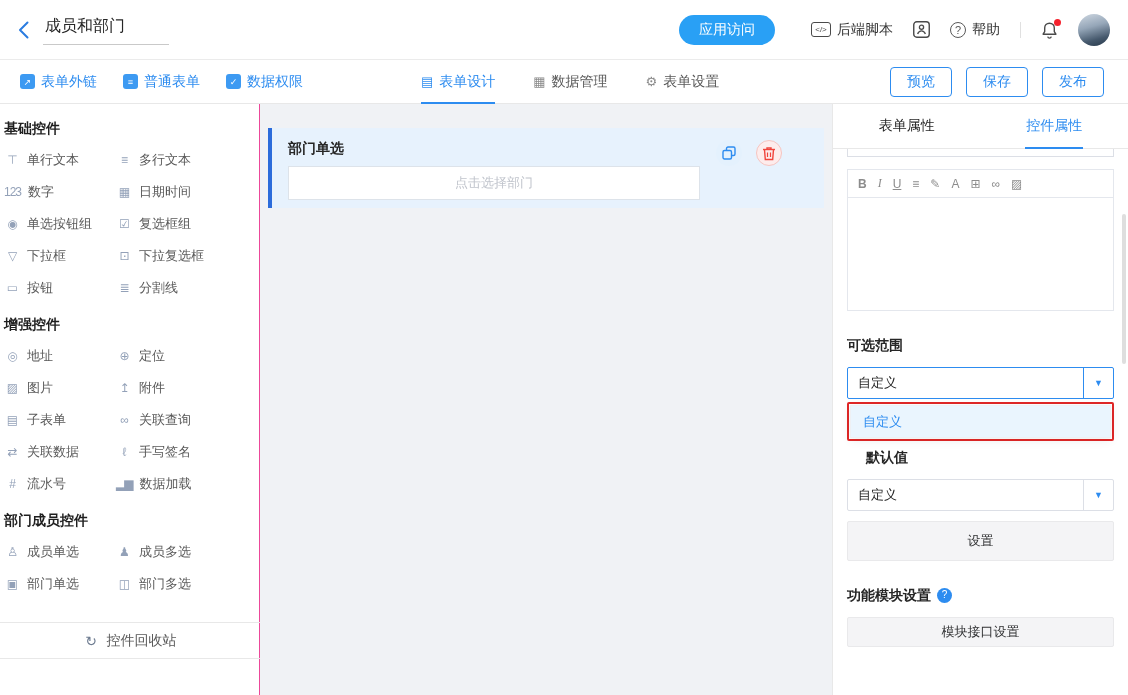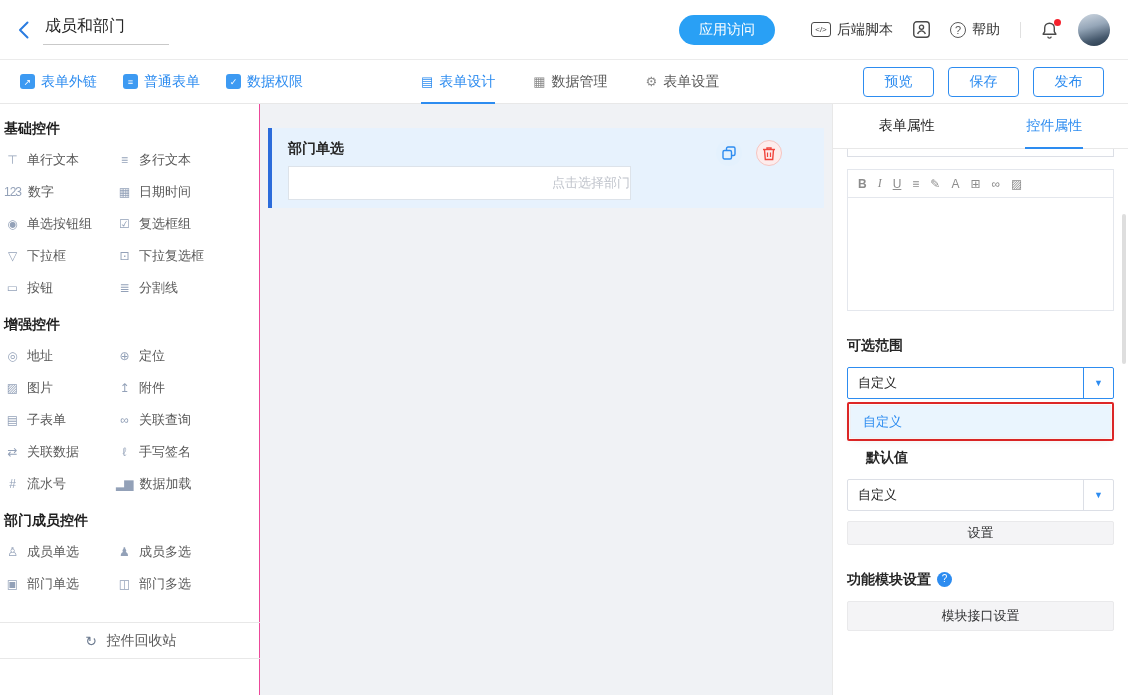--- a/index.html
+++ b/index.html
@@ -25,41 +25,41 @@
   .toolbar { height:44px; background:#fff; border-bottom:1px solid #e8e8e8; display:flex; align-items:center; padding:0 24px 0 20px; }
   .tb-left { display:flex; gap:26px; }
   .tb-tab { display:flex; align-items:center; gap:6px; color:#2d8cf0; font-size:14px; cursor:pointer; }
   .badge-ic { width:15px; height:15px; border-radius:3px; background:#3d9af2; color:#fff; font-size:9px; display:inline-flex; align-items:center; justify-content:center; flex:none; }
   .tb-center { display:flex; gap:38px; margin-left:118px; height:44px; }
   .ctab { display:flex; align-items:center; gap:6px; font-size:14px; color:#595959; height:100%; cursor:pointer; border-bottom:2px solid transparent; padding-top:2px; }
   .ctab .cg { color:#8a8a8a; font-size:13px; }
   .ctab.active { color:#2d8cf0; border-bottom-color:#2d8cf0; }
   .ctab.active .cg { color:#2d8cf0; }
   .tb-right { margin-left:auto; display:flex; gap:14px; }
-  .tb-btn { width:71px; height:30px; border:1px solid #2d8cf0; color:#2d8cf0; background:#fff; border-radius:4px; font-size:14px; cursor:pointer; }
+  .tb-btn { width:62px; height:30px; border:1px solid #2d8cf0; color:#2d8cf0; background:#fff; border-radius:4px; font-size:14px; cursor:pointer; }
 
   
   .page-body { display:flex; height:603px; }
 
   
   .sidebar { width:260px; background:#fff; border-right:1px solid #ec4899; padding:14px 4px 0; display:flex; flex-direction:column; flex:none; }
   .sec-title { font-size:14px; font-weight:bold; color:#1f1f1f; margin:12px 0 6px; }
   .section:first-child .sec-title { margin-top:2px; }
   .grid { display:grid; grid-template-columns:112px auto; }
   .s-item { display:flex; align-items:center; gap:7px; height:32px; font-size:13px; color:#595959; cursor:grab; }
   .s-glyph { min-width:16px; color:#93a1b8; font-size:12px; text-align:center; flex:none; letter-spacing:-1px; white-space:nowrap; }
   .recycle { margin:auto -20px 48px; border-top:1px solid #e8e8e8; border-bottom:1px solid #e8e8e8; height:37px; display:flex; align-items:center; justify-content:center; gap:8px; font-size:14px; color:#595959; cursor:pointer; }
   .recycle .s-glyph { color:#6d7b90; font-size:14px; }
 
   
   .canvas { flex:1; background:#f0f2f5; padding:24px 8px; }
   .field-card { position:relative; background:#e7f2fd; height:80px; padding:12px 16px 12px 20px; cursor:pointer; }
   .stripe { position:absolute; left:0; top:0; bottom:0; width:4px; background:#2b6cdb; }
   .fc-label { font-size:14px; font-weight:bold; color:#262626; }
-  .fc-input { margin-top:8px; width:343px; height:34px; background:#fff; border:1px solid #dde3ea; display:flex; align-items:center; justify-content:flex-end; font-size:13px; color:#c0c4cc; cursor:pointer; }
+  .fc-input { margin-top:8px; width:412px; height:34px; background:#fff; border:1px solid #dde3ea; display:flex; align-items:center; justify-content:center; font-size:13px; color:#c0c4cc; cursor:pointer; }
   .fc-actions { position:absolute; top:12px; right:42px; display:flex; gap:14px; }
   .act-circle { width:26px; height:26px; border-radius:50%; display:flex; align-items:center; justify-content:center; cursor:pointer; }
   .act-copy { background:#e4f1fd; }
   .act-del { background:#fdecec; border:1px solid #f6c4c0; }
 
   
   .panel { width:296px; background:#fff; border-left:1px solid #e8e8e8; position:relative; flex:none; }
   .p-tabs { height:45px; border-bottom:1px solid #e8e8e8; display:flex; }
   .p-tab { flex:1; display:flex; align-items:center; justify-content:center; font-size:14px; color:#262626; position:relative; cursor:pointer; }
   .p-tab.active { color:#2d8cf0; }
@@ -77,21 +77,21 @@
   .select { margin-top:12px; height:32px; border:1px solid #dcdfe6; border-radius:2px; display:flex; align-items:stretch; background:#fff; cursor:pointer; }
   .select .val { flex:1; display:flex; align-items:center; padding-left:10px; font-size:13px; color:#262626; }
   .select .chev { width:30px; border-left:1px solid #dcdfe6; display:flex; align-items:center; justify-content:center; color:#2d8cf0; font-size:9px; }
   .select.focused { border-color:#2d8cf0; }
   .select.focused .chev { border-left-color:#2d8cf0; }
   .menu-annotation { margin-top:3px; border:2px solid #e12727; border-radius:2px; padding:1px; background:#fff; }
   .menu { border:1px solid #eef0f4; box-shadow:0 2px 10px rgba(0,0,0,.08); }
   .opt { height:31px; display:flex; align-items:center; padding-left:12px; font-size:13px; color:#595959; background:#fff; cursor:pointer; }
   .opt.selected { color:#2d8cf0; background:#eaf5fe; }
   .p-label.tight { margin-top:6px;padding-left:19px; }
-  .gray-btn { display:block; margin-top:10px; width:100%; height:24px; background:#f4f4f6; border:1px solid #e9e9eb; border-radius:2px; font-size:13px; color:#303133; cursor:pointer; font-family:inherit; }
+  .gray-btn { display:block; margin-top:10px; width:100%; height:40px; background:#f4f4f6; border:1px solid #e9e9eb; border-radius:2px; font-size:13px; color:#303133; cursor:pointer; font-family:inherit; }
   .gray-btn.tall { height:30px; margin-top:12px; }
   .with-help { display:flex; align-items:center; gap:6px; }
   .help-dot { width:15px; height:15px; border-radius:50%; background:#2d8cf0; color:#fff; font-size:10px; display:inline-flex; align-items:center; justify-content:center; font-weight:normal; cursor:pointer; flex:none; }
   .p-scrollbar { position:absolute; right:2px; top:110px; width:4px; height:150px; background:#dedede; border-radius:2px; cursor:grab; }
 </style>
 </head>
 <body>
 
 <div class="app">
 

